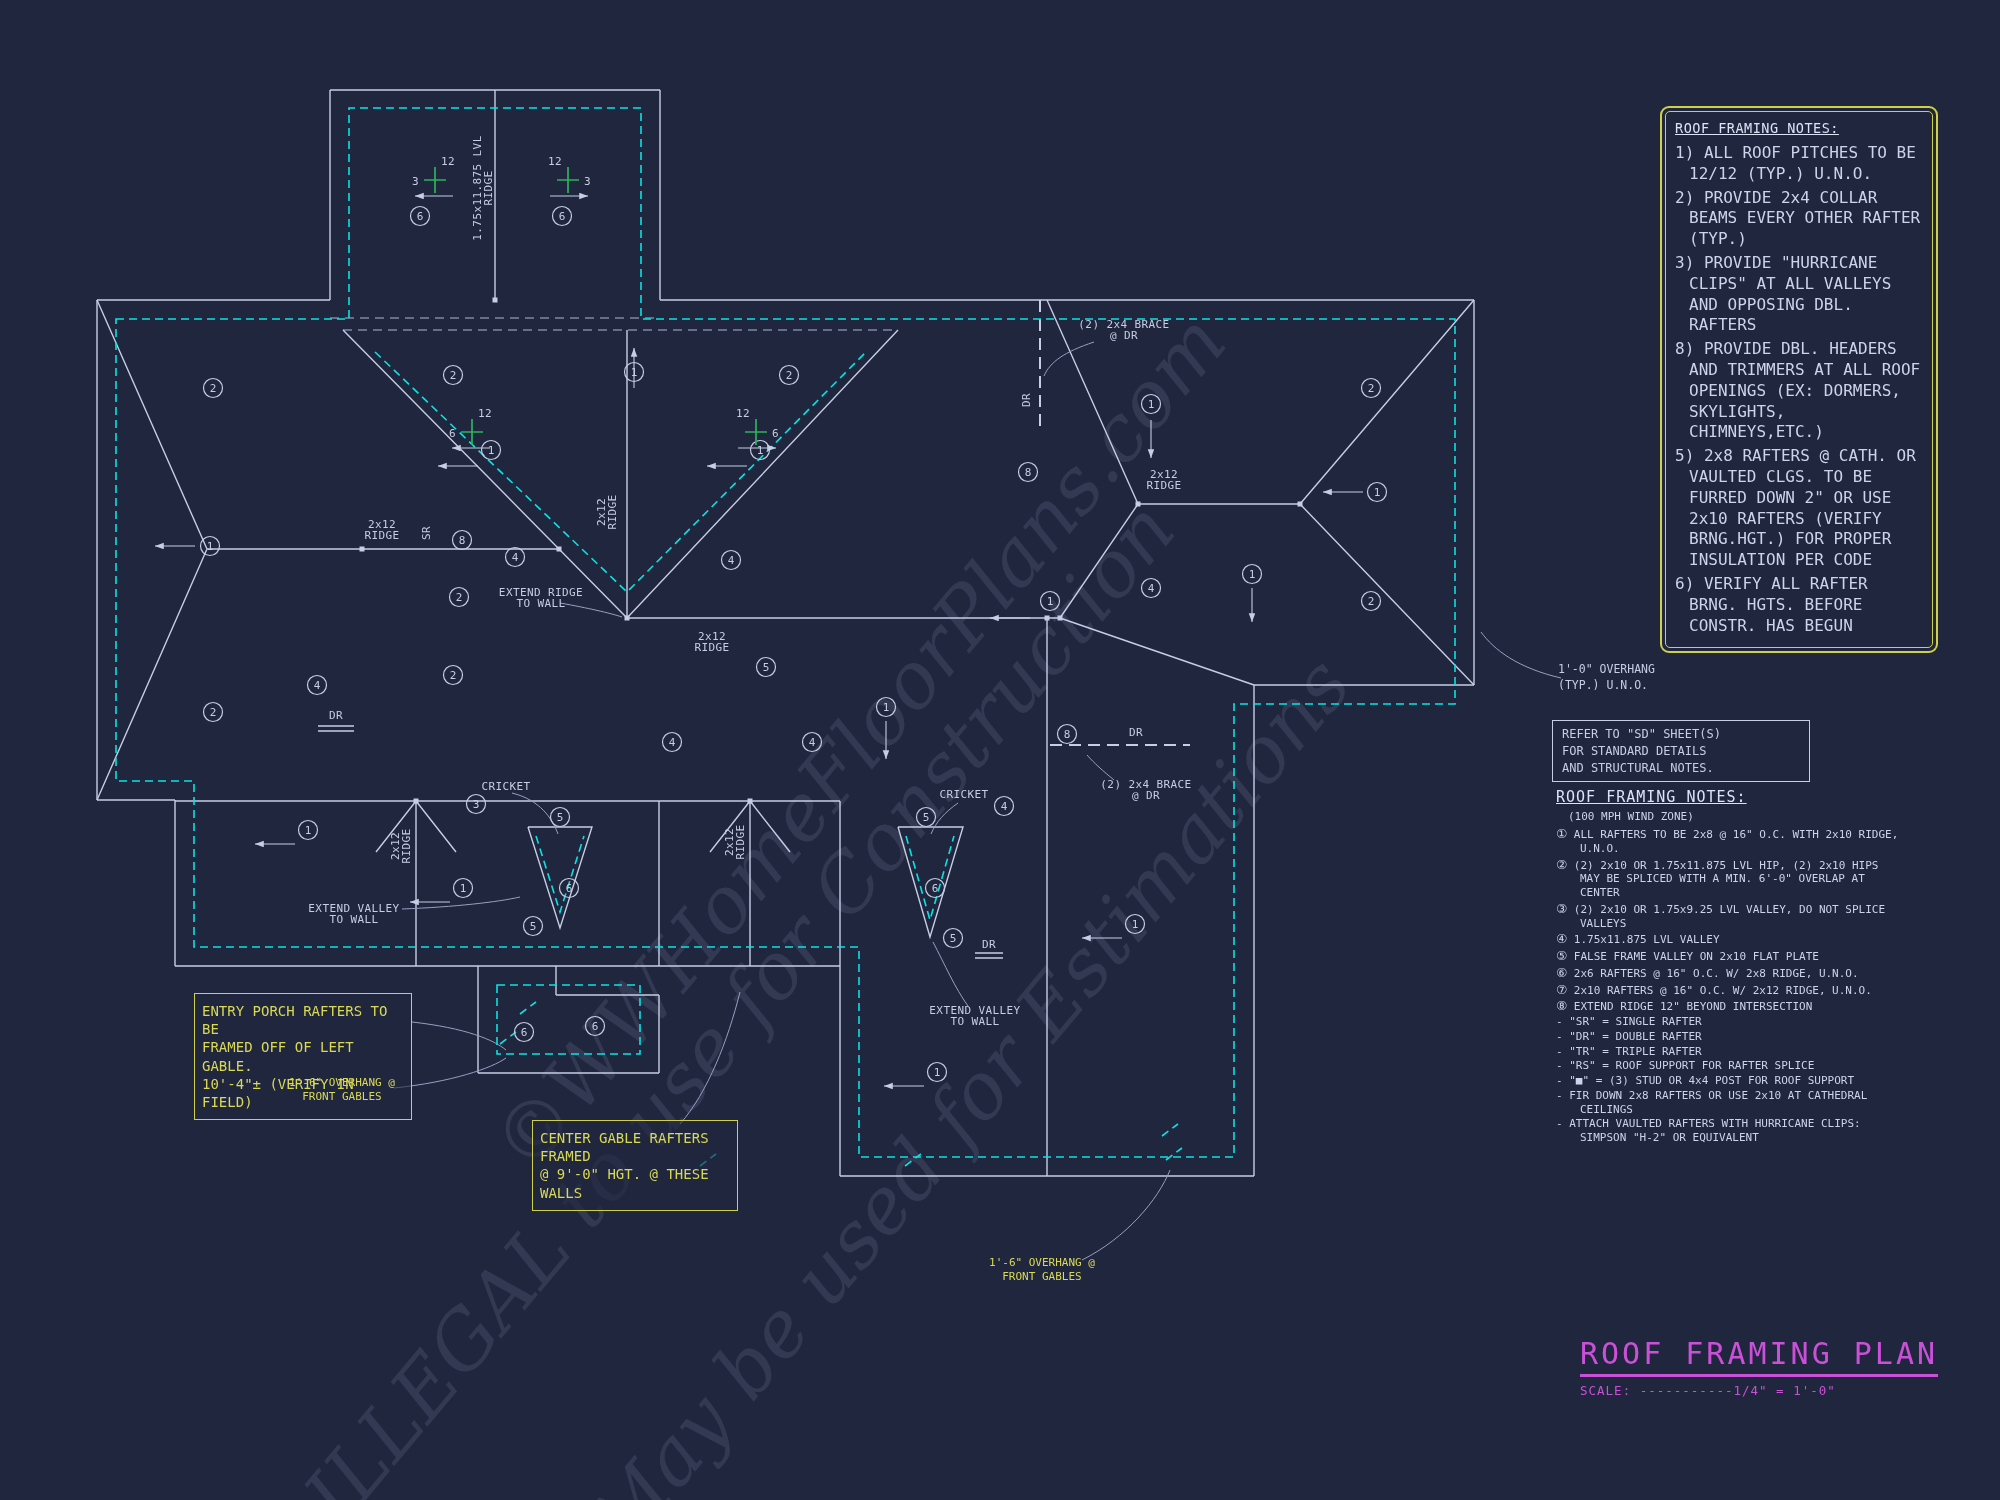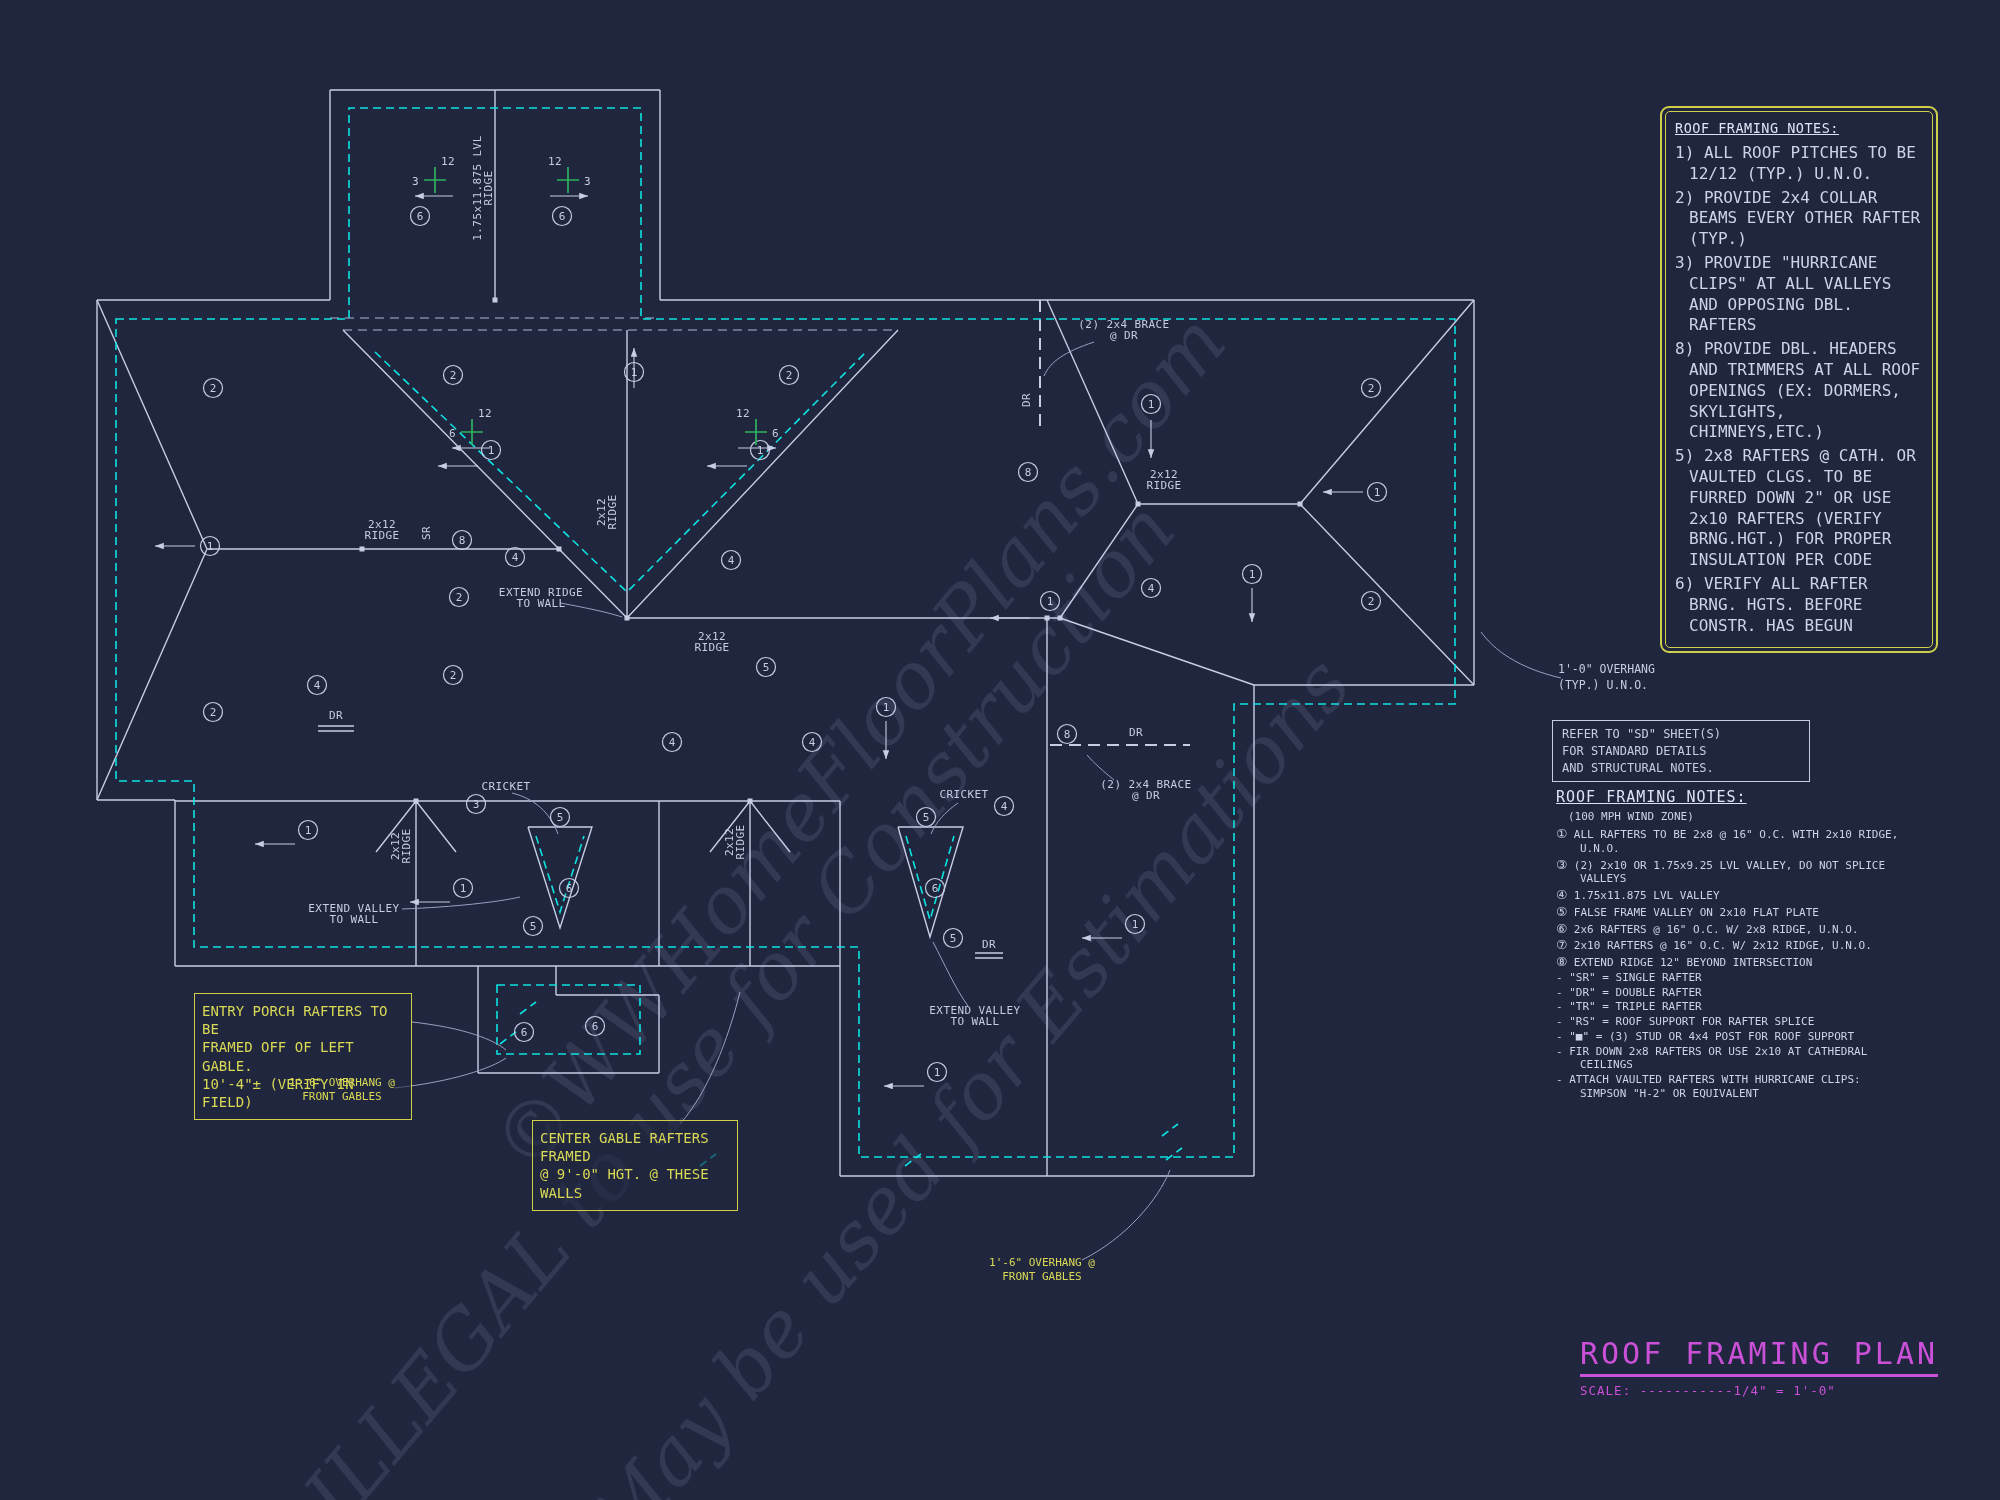--- a/index.html
+++ b/index.html
@@ -385,20 +385,21 @@
         <li>6) VERIFY ALL RAFTER BRNG. HGTS. BEFORE CONSTR. HAS BEGUN</li>
       </ul>
   </div>
 </div>
 
 <div class="notes-list">
   <h3>ROOF FRAMING NOTES:</h3>
   <div class="sub">(100 MPH WIND ZONE)</div>
   <ul>
       <li><span class="cn">①</span> ALL RAFTERS TO BE 2x8 @ 16" O.C. WITH 2x10 RIDGE, U.N.O.</li>
+      <li><span class="cn">②</span> (2) 2x10 OR 1.75x11.875 LVL HIP, (2) 2x10 HIPS MAY BE SPLICED WITH A MIN. 6'-0" OVERLAP AT CENTER</li>
       <li><span class="cn">③</span> (2) 2x10 OR 1.75x9.25 LVL VALLEY, DO NOT SPLICE VALLEYS</li>
       <li><span class="cn">④</span> 1.75x11.875 LVL VALLEY</li>
       <li><span class="cn">⑤</span> FALSE FRAME VALLEY ON 2x10 FLAT PLATE</li>
       <li><span class="cn">⑥</span> 2x6 RAFTERS @ 16" O.C. W/ 2x8 RIDGE, U.N.O.</li>
       <li><span class="cn">⑦</span> 2x10 RAFTERS @ 16" O.C. W/ 2x12 RIDGE, U.N.O.</li>
       <li><span class="cn">⑧</span> EXTEND RIDGE 12" BEYOND INTERSECTION</li>
     </ul>
   <ul>
       <li>- "SR" = SINGLE RAFTER</li>
       <li>- "DR" = DOUBLE RAFTER</li>

